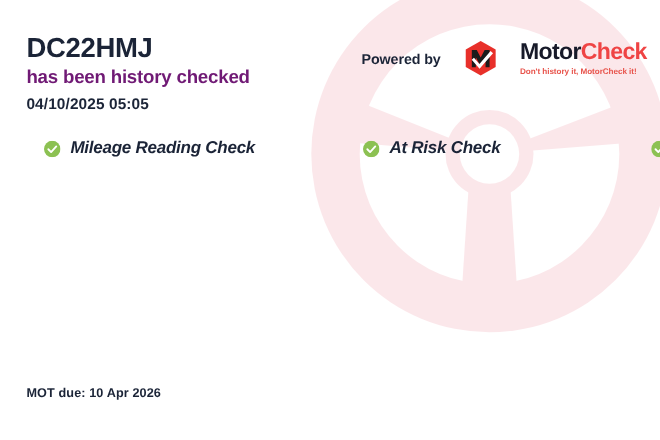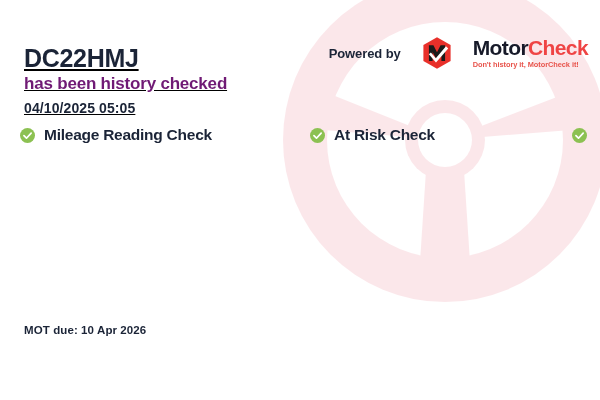--- a/index.html
+++ b/index.html
@@ -38,22 +38,21 @@
     position: relative;
     z-index: 2;
     width: 600px;
     height: 400px;
   }
 
   
   #header-left {
     position: absolute;
     left: 24px;
-    top: 44px;
-    text-decoration: underline;
+    top: 30px;
   }
   #plate {
     font-size: 25px;
     font-weight: bold;
     color: #1b2437;
     letter-spacing: -0.3px;
     line-height: 1.12;
     white-space: nowrap;
   }
   #subtitle {
@@ -115,27 +114,28 @@
     font-weight: bold;
     color: #e8544c;
     letter-spacing: -0.05px;
     margin-top: 3px;
     white-space: nowrap;
   }
 
   
   #checks {
     position: absolute;
-    left: 20px;
+    left: 40px;
     top: 117px;
     width: 552px;
     display: grid;
     grid-template-columns: 290px 262px;
     grid-auto-rows: 36.5px;
     grid-auto-flow: column;
+    font-style: italic;
   }
   .check-item {
     display: flex;
     align-items: center;
     gap: 9px;
   }
   .check-icon {
     width: 15px;
     height: 15px;
     flex: 0 0 auto;
@@ -146,21 +146,21 @@
     font-weight: bold;
     color: #1b2437;
     letter-spacing: -0.25px;
     white-space: nowrap;
   }
 
   
   #mot-due {
     position: absolute;
     left: 24px;
-    top: 324px;
+    top: 352px;
     font-size: 11.5px;
     font-weight: bold;
     color: #1b2437;
     letter-spacing: 0.1px;
     white-space: nowrap;
   }
 </style>
 </head>
 <body>
 

